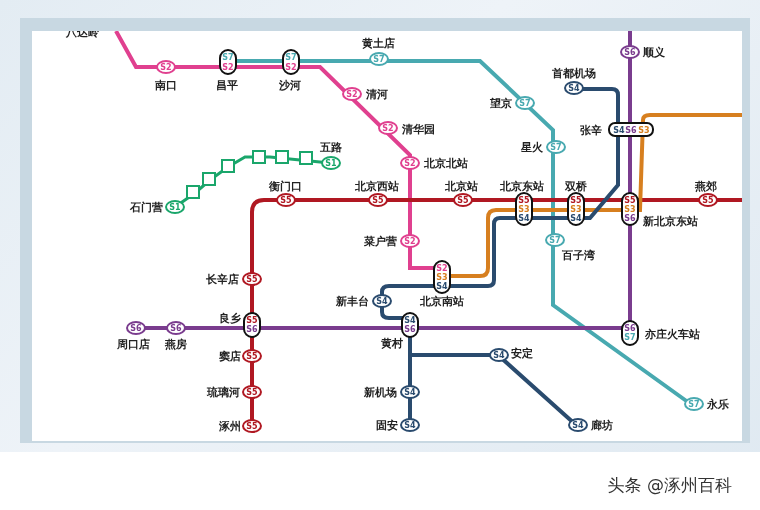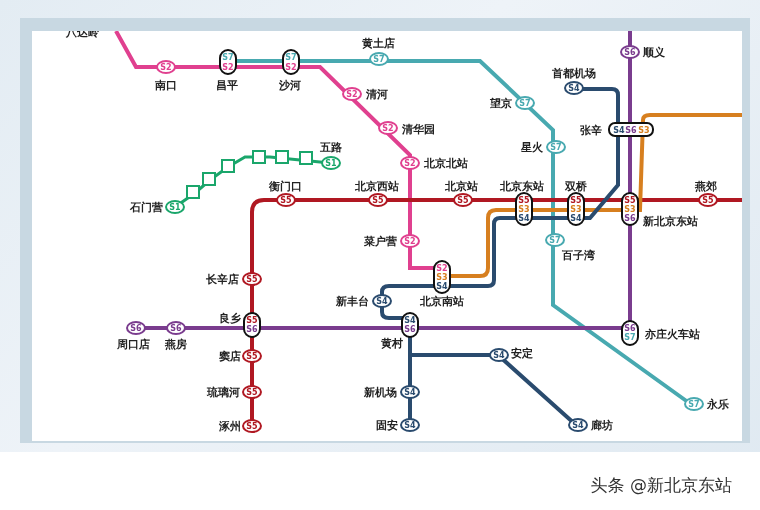--- a/index.html
+++ b/index.html
@@ -261,13 +261,13 @@
     <text class="lbl" x="511" y="357">安定</text>
     <text class="lbl" x="364" y="396">新机场</text>
     <text class="lbl" x="376" y="429">固安</text>
     <text class="lbl" x="591" y="429">廊坊</text>
     <text class="lbl" x="707" y="408">永乐</text>
   </g>
 </svg>
 </div>
 
 <div class="footer"></div>
-<div class="watermark">头条 @新北京东站</div>
+<div class="watermark">头条 @涿州百科</div>
 
 </body></html>

